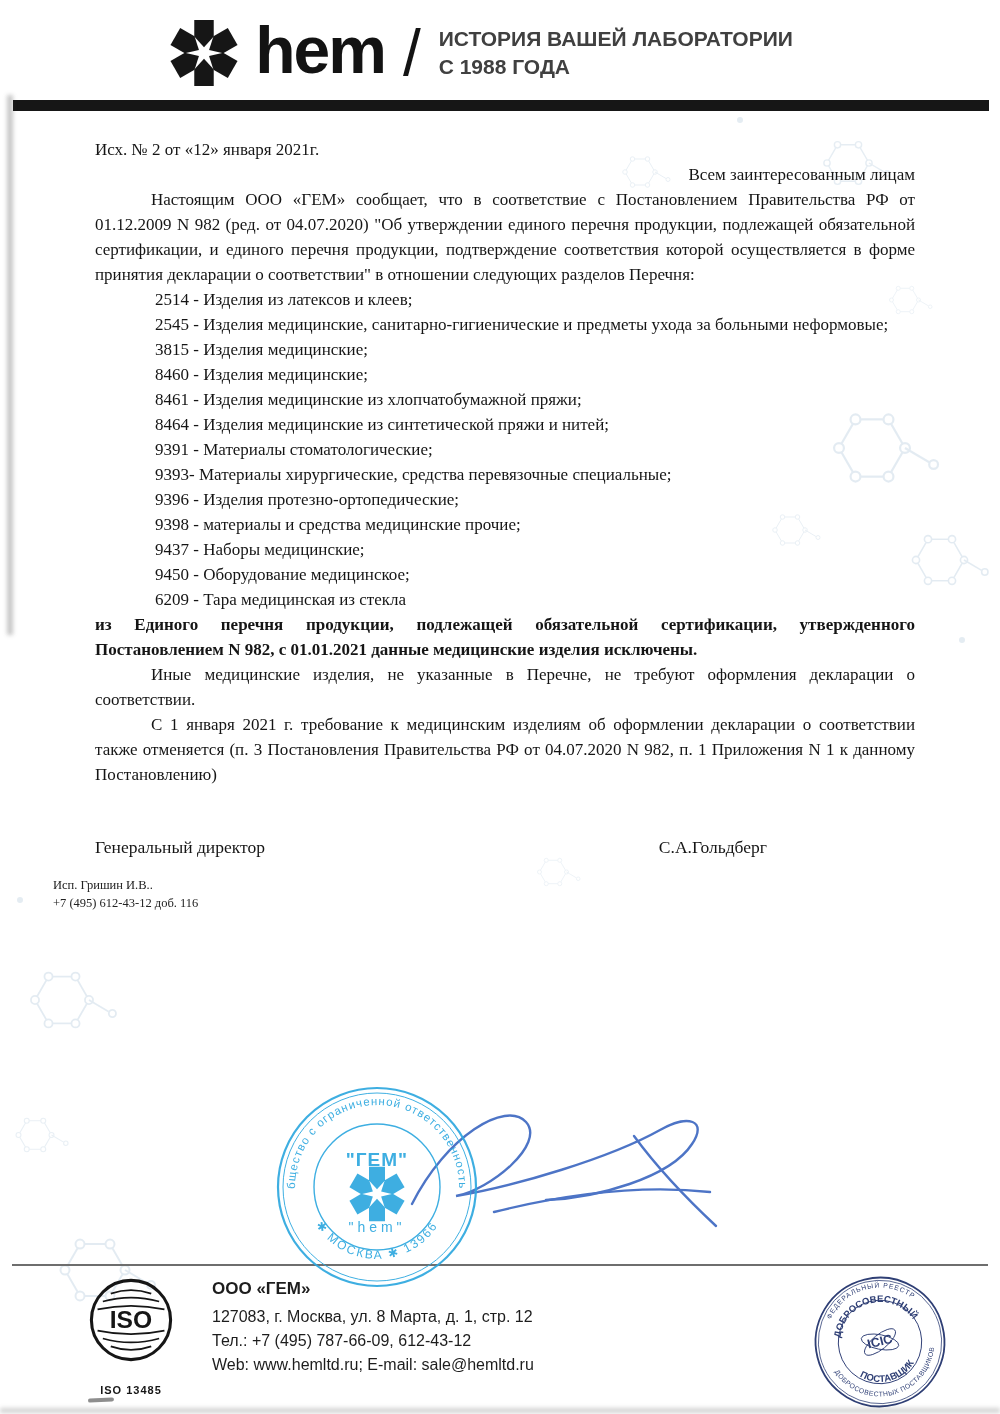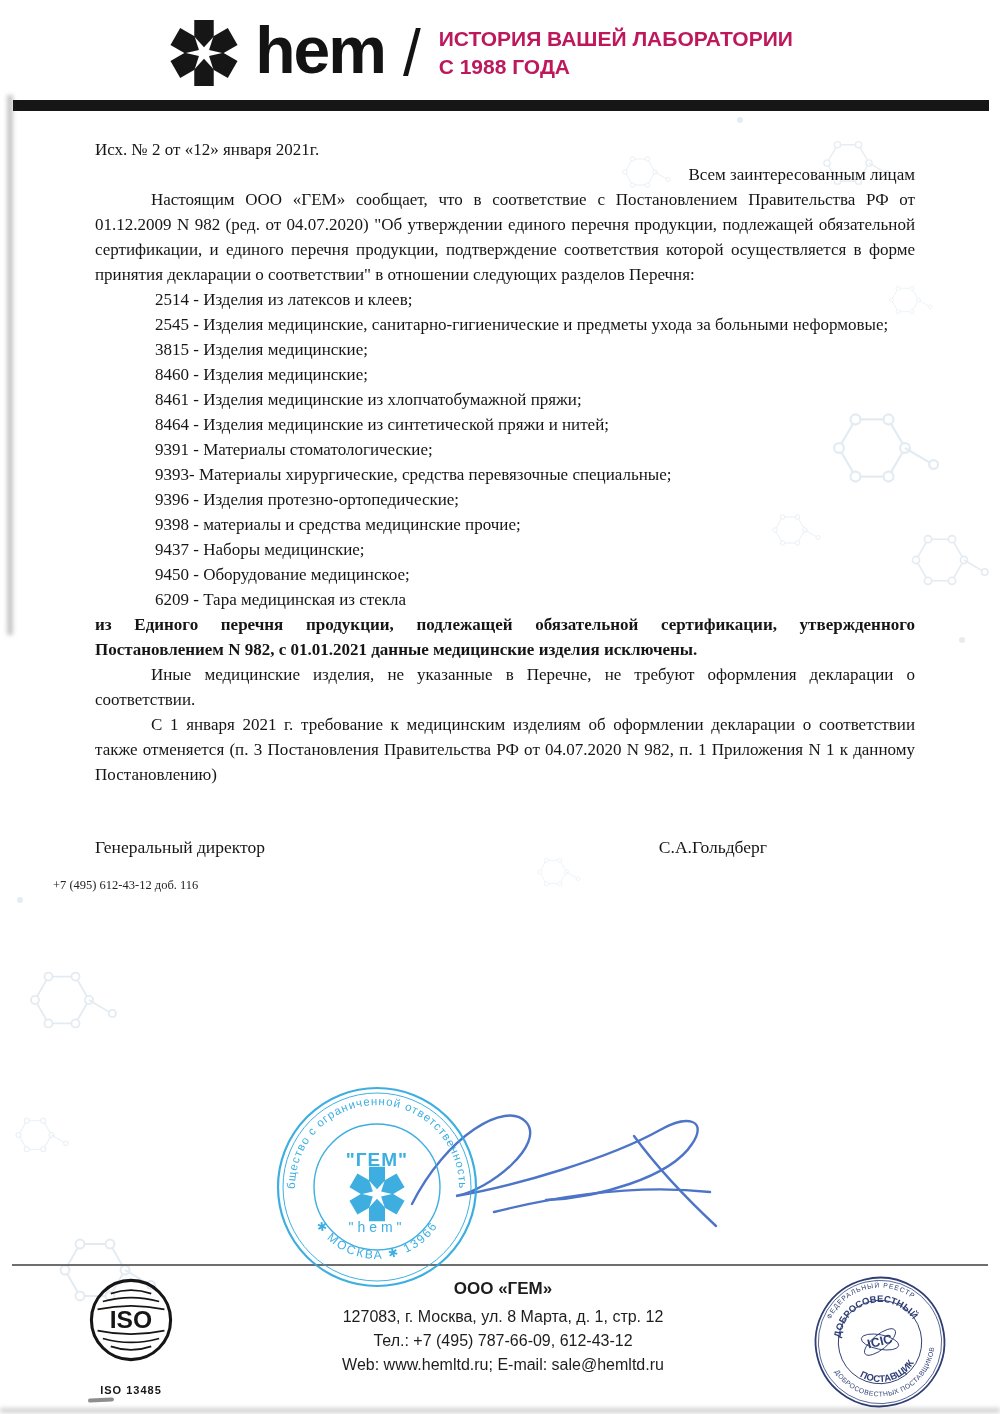--- a/index.html
+++ b/index.html
@@ -9,21 +9,21 @@
   .scan-left{position:absolute;left:7px;top:95px;width:6px;height:540px;background:rgba(55,55,55,.28);filter:blur(2px);z-index:3;}
   .scan-bottom{position:absolute;left:0;right:0;bottom:1px;height:5px;background:rgba(55,55,55,.22);filter:blur(2px);z-index:3;}
   .scan-mark{position:absolute;left:88px;bottom:12px;width:26px;height:4px;background:rgba(50,50,50,.55);border-radius:2px;transform:rotate(-3deg);z-index:3;}
 
   
   .header{position:relative;z-index:1;padding-top:16px;}
   .logo-row{display:flex;align-items:center;justify-content:center;gap:14px;padding-right:40px;}
   .logo-icon{flex:0 0 auto;}
   .logo-text{font-family:"Liberation Sans", sans-serif;font-weight:800;font-size:66px;letter-spacing:-2px;color:#131313;line-height:1;margin-top:-6px;}
   .logo-slash{font-family:"Liberation Sans", sans-serif;font-weight:400;font-size:64px;color:#131313;line-height:1;margin:0 4px;}
-  .tagline{font-family:"Liberation Sans", sans-serif;font-weight:700;font-size:21px;color:#be185d;line-height:1.35;}
+  .tagline{font-family:"Liberation Sans", sans-serif;font-weight:700;font-size:21px;color:#404040;line-height:1.35;}
   .black-bar{height:11px;background:#161616;margin:10px 11px 0 13px;}
 
   
   .content{position:relative;z-index:1;padding:26px 85px 0 95px;font-size:17px;line-height:25px;}
   .content p{margin:0;}
   .ref{margin-bottom:12px;}
   .addressee{text-align:right;}
   .para{margin-top:16px;text-align:justify;}
   .indent{text-indent:56px;}
   .item{margin-top:14px;text-align:justify;text-indent:60px;}
@@ -35,21 +35,21 @@
   
   .signature{position:absolute;left:398px;top:1092px;z-index:2;}
   .seal{position:absolute;left:272px;top:1082px;z-index:2;opacity:.92;}
 
   
   .footer{position:absolute;left:0;right:0;bottom:0;height:150px;z-index:1;background:transparent;}
   .footer-rule{border-top:2px solid #6e6e6e;margin:0 12px;}
   .footer-inner{display:flex;align-items:flex-start;padding:10px 52px 0 68px;gap:18px;}
   .iso-block{width:126px;text-align:center;flex:0 0 auto;}
   .iso-sub{margin-top:16px;font-family:"Liberation Sans", sans-serif;font-weight:700;font-size:11px;letter-spacing:1px;color:#161616;}
-  .footer-center{flex:1;text-align:center;font-family:"Liberation Sans", sans-serif;font-size:16px;line-height:1.5;color:#1d1d1d;}
+  .footer-center{flex:1;text-align:left;font-family:"Liberation Sans", sans-serif;font-size:16px;line-height:1.5;color:#1d1d1d;}
   .footer-company{font-weight:700;font-size:17px;margin-bottom:3px;}
   .quality-stamp{flex:0 0 auto;transform:rotate(-14deg);opacity:.95;margin-top:-2px;}
 </style>
 </head>
 <body>
 
 <div class="page">
 
   <svg class="bg-decor" width="1000" height="1414" viewBox="0 0 1000 1414">
     <defs>
@@ -130,20 +130,21 @@
     <p class="bold-para">из Единого перечня продукции, подлежащей обязательной сертификации, утвержденного Постановлением N 982, с 01.01.2021 данные медицинские изделия исключены.</p>
     <p class="para indent">Иные медицинские изделия, не указанные в Перечне, не требуют оформления декларации о соответствии.</p>
     <p class="para indent">С 1 января 2021 г. требование к медицинским изделиям об оформлении декларации о соответствии также отменяется (п. 3 Постановления Правительства РФ от 04.07.2020 N 982, п. 1 Приложения N 1 к данному Постановлению)</p>
 
     <div class="sig-row">
       <span>Генеральный директор</span>
       <span class="sig-name">С.А.Гольдберг</span>
     </div>
 
     <div class="executor">
+      <div>Исп. Гришин И.В..</div>
       <div>+7 (495) 612-43-12 доб. 116</div>
     </div>
   </main>
 
   <svg class="signature" width="330" height="150" viewBox="0 0 330 150">
     <g fill="none" stroke="#3a66c0" stroke-width="2.4" stroke-linecap="round" opacity="0.9">
       <path d="M 14,112 C 48,44 108,8 128,30 C 148,52 92,98 58,104 C 118,94 212,66 262,38 C 290,22 310,28 294,52 C 272,86 198,106 148,108"></path>
       <path d="M 96,120 C 160,104 238,92 312,100"></path>
       <path d="M 236,44 C 258,74 288,106 318,134"></path>
     </g>

